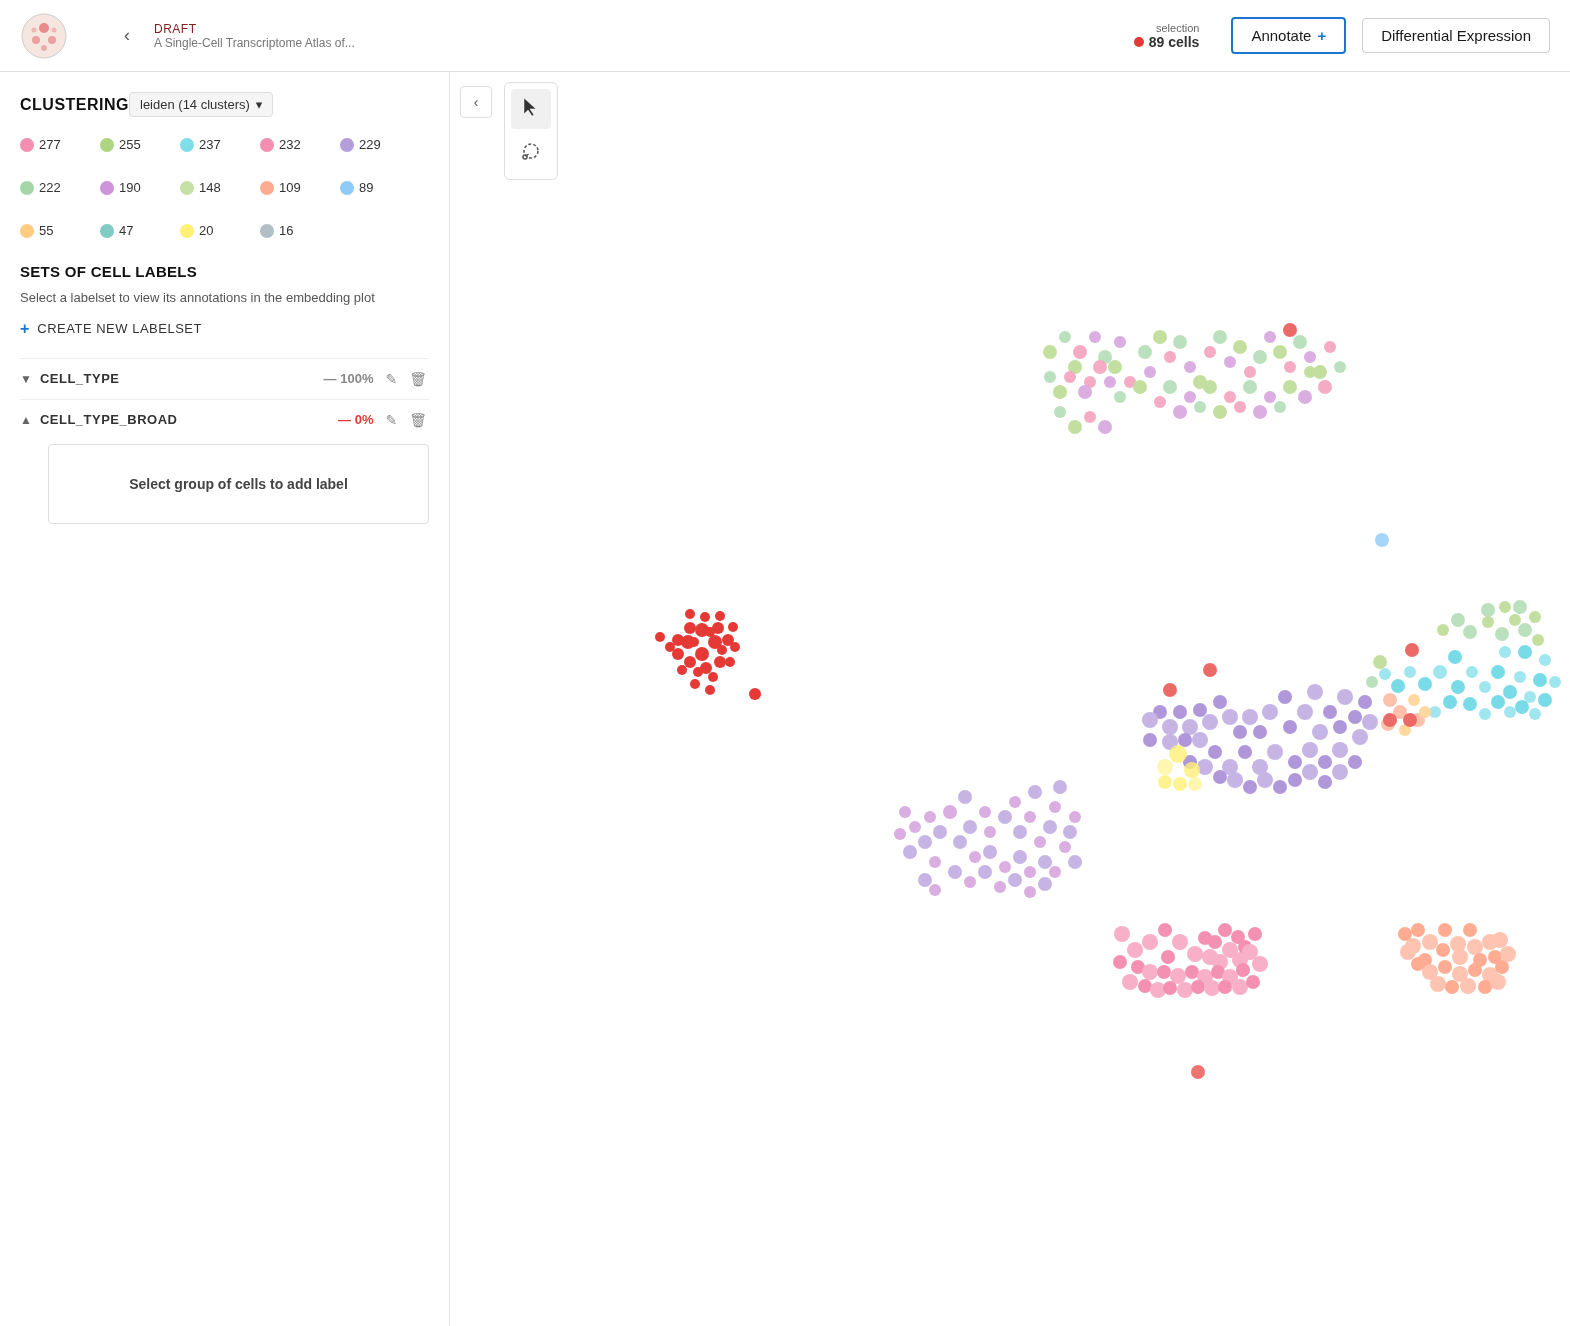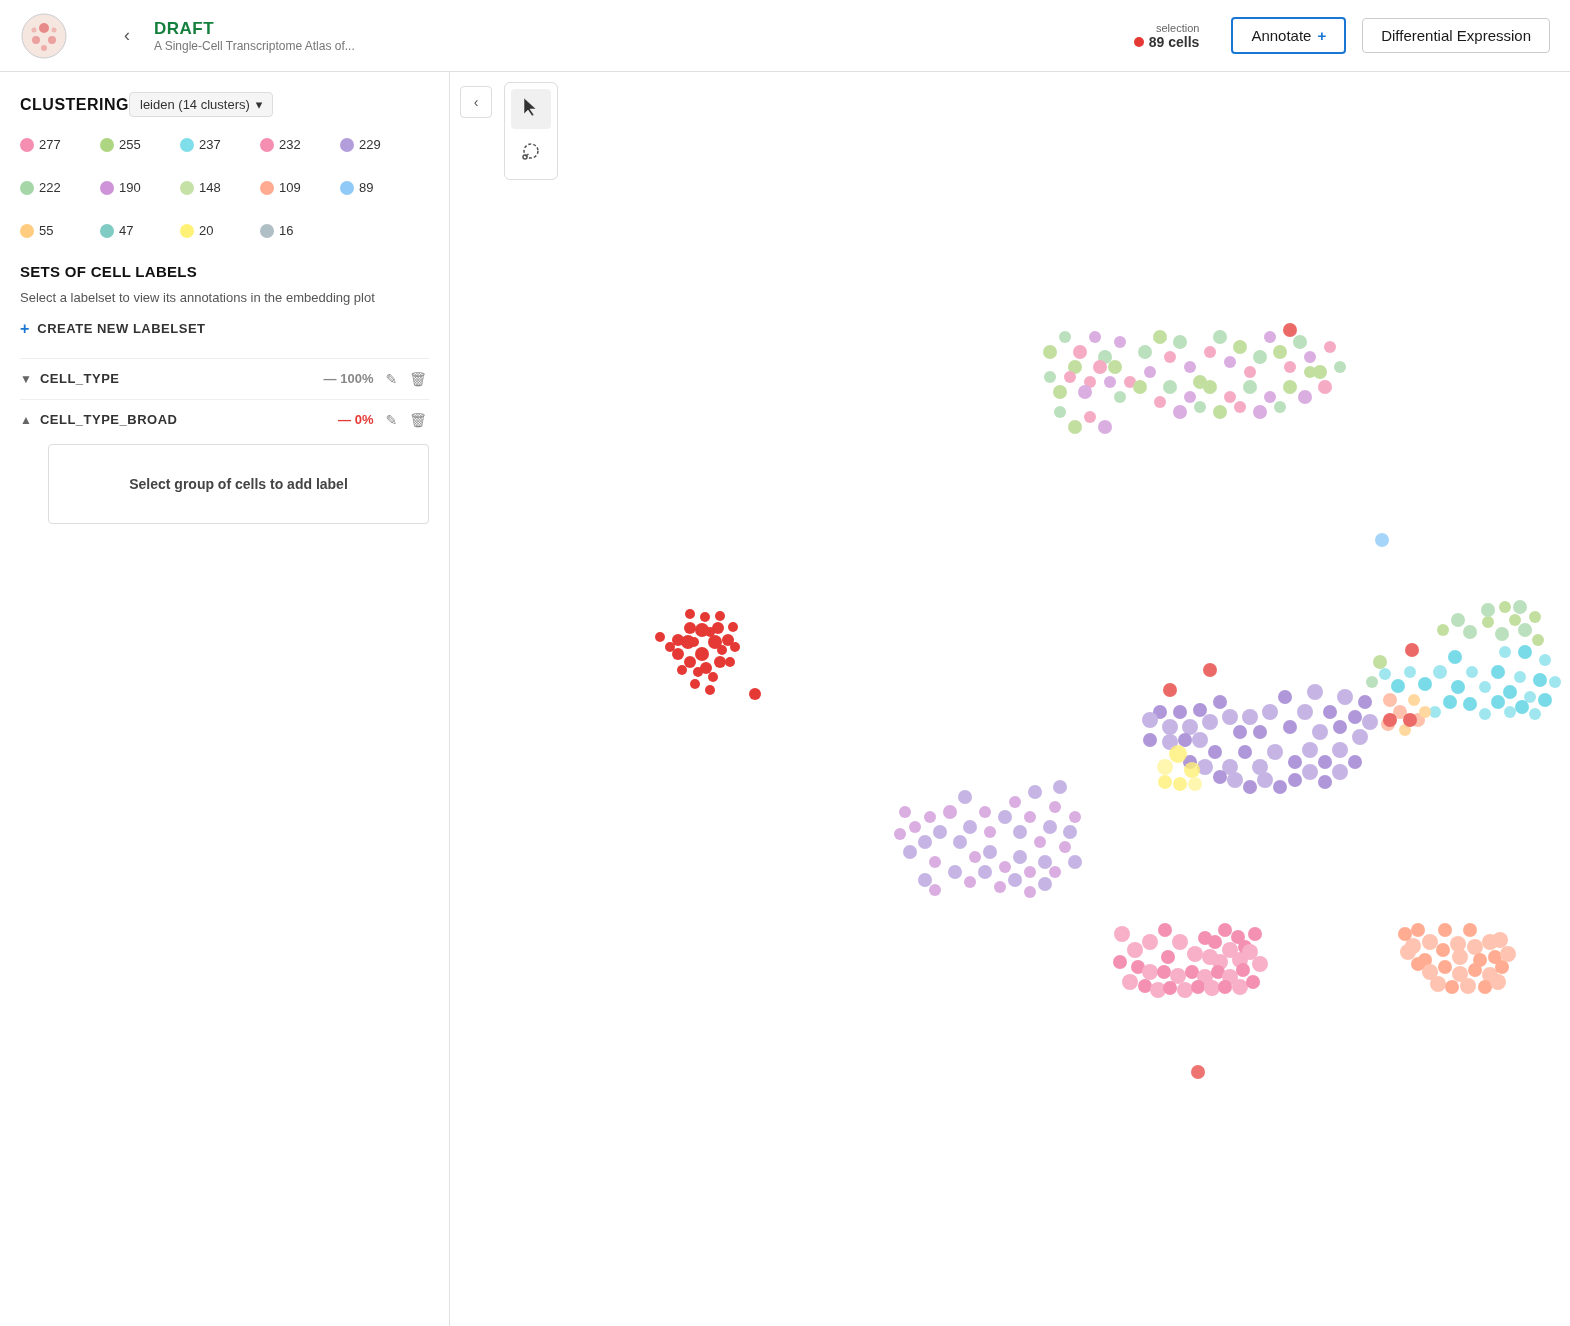--- a/index.html
+++ b/index.html
@@ -30,23 +30,23 @@
       cursor: pointer;
       font-size: 18px;
       color: #555;
       padding: 4px 8px;
     }
     .title-area {
       display: flex;
       flex-direction: column;
     }
     .draft-label {
-      font-size: 17px;
-      font-weight: 700;
-      color: #15803d;
+      font-size: 12px;
+      font-weight: 400;
+      color: #7f1d1d;
       letter-spacing: 0.5px;
     }
     .subtitle {
       font-size: 12px;
       color: #777;
     }
     .header-spacer { flex: 1; }
     .selection-area {
       display: flex;
       align-items: flex-end;
@@ -186,21 +186,21 @@
       margin-bottom: 20px;
       cursor: pointer;
     }
     .create-plus {
       color: #1976d2;
       font-size: 16px;
       font-weight: 700;
     }
     .create-label {
       font-size: 13px;
-      font-weight: 700;
+      font-weight: 400;
       color: #333;
       letter-spacing: 0.5px;
     }
 
     .labelset-item {
       display: flex;
       align-items: center;
       padding: 10px 0;
       border-top: 1px solid #eee;
       cursor: pointer;

